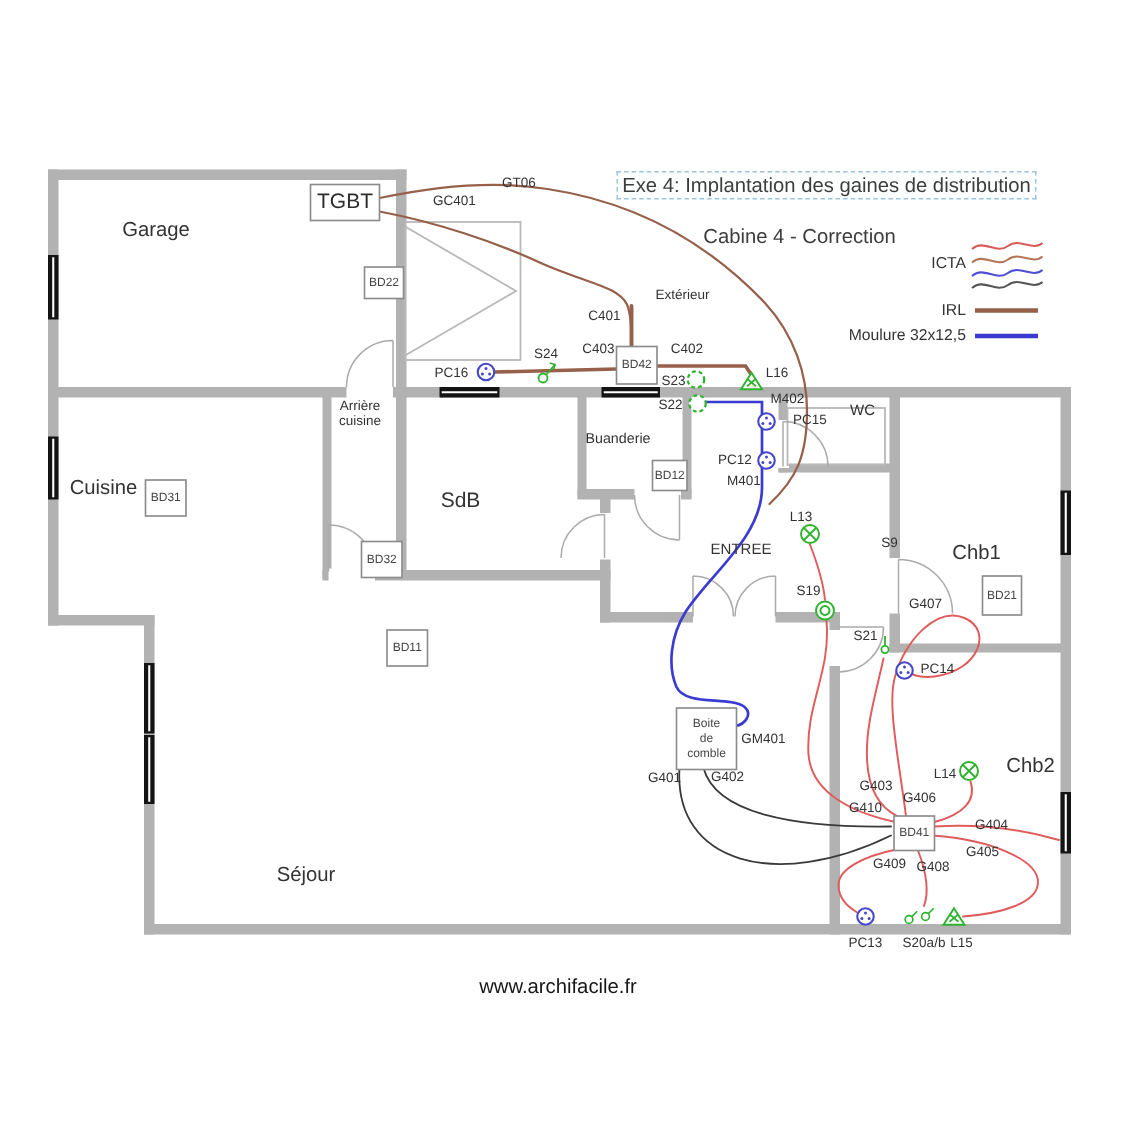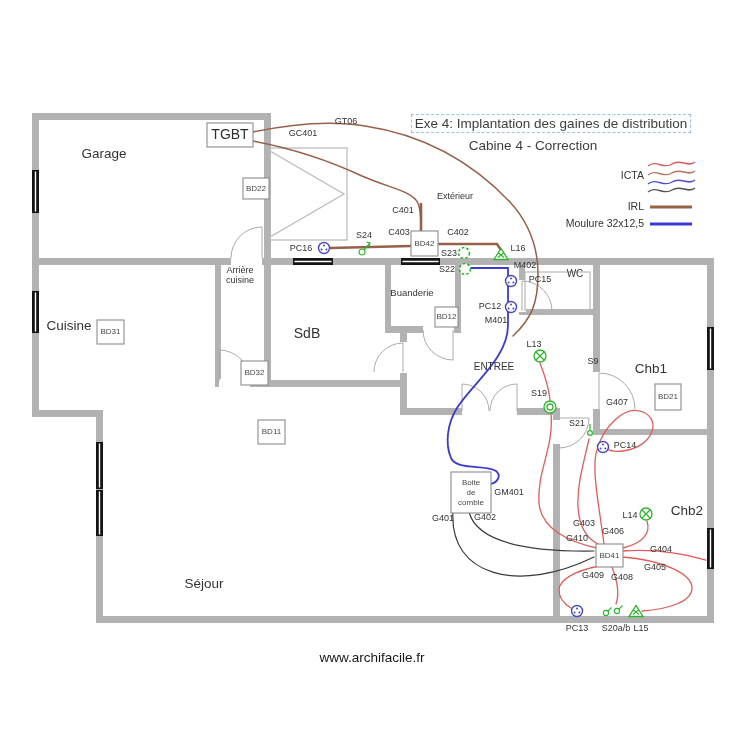--- a/index.html
+++ b/index.html
@@ -2,21 +2,21 @@
 <html><head>
 <meta charset="utf-8">
 <style>
   html,body{margin:0;padding:0;background:#fff;}
   .stage{position:relative;width:750px;height:750px;background:#ffffff;overflow:hidden;
          font-family:"Liberation Sans", sans-serif;}
   #plan{position:absolute;left:0;top:0;}
   .title{position:absolute;left:368px;top:114px;width:330px;text-align:center;
          font-size:13.5px;color:#3d3d3d;line-height:17px;}
   .title .t1 span{display:inline-block;border:1px dashed #9cc3e2;padding:0 3px;background:#fdfefe;margin-left:36px;}
-  .title .t2{margin-top:4px;}
+  .title .t2{margin-top:16px;}
   .watermark{position:absolute;top:650px;left:0;width:744px;text-align:center;
              font-size:13.5px;color:#161616;}
   svg text{font-family:"Liberation Sans", sans-serif;}
 </style>
 </head>
 <body>
 
 <div class="stage">
   <svg id="plan" width="750" height="750" viewBox="0 0 750 750">
       <g>

